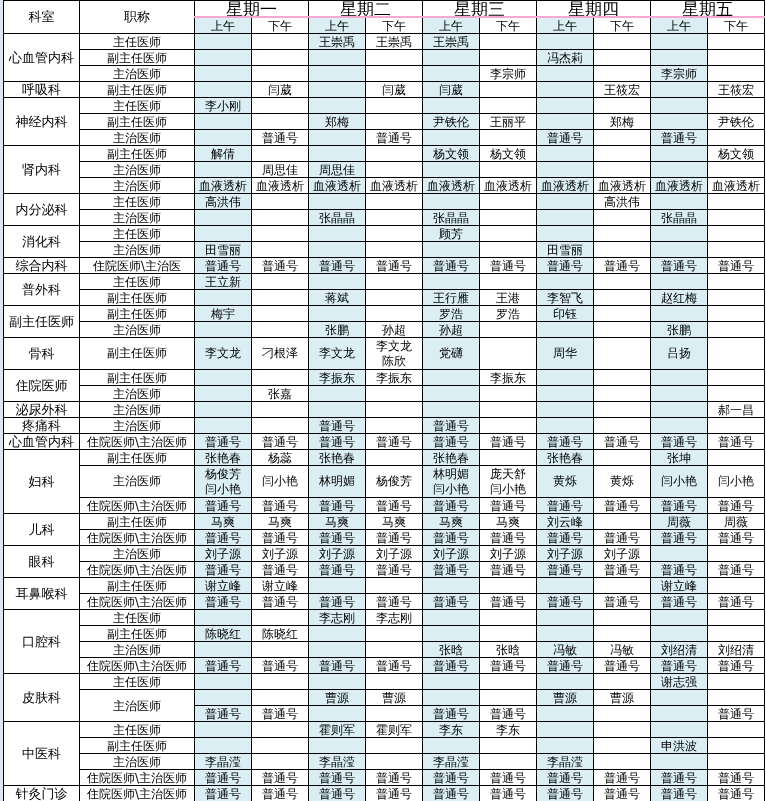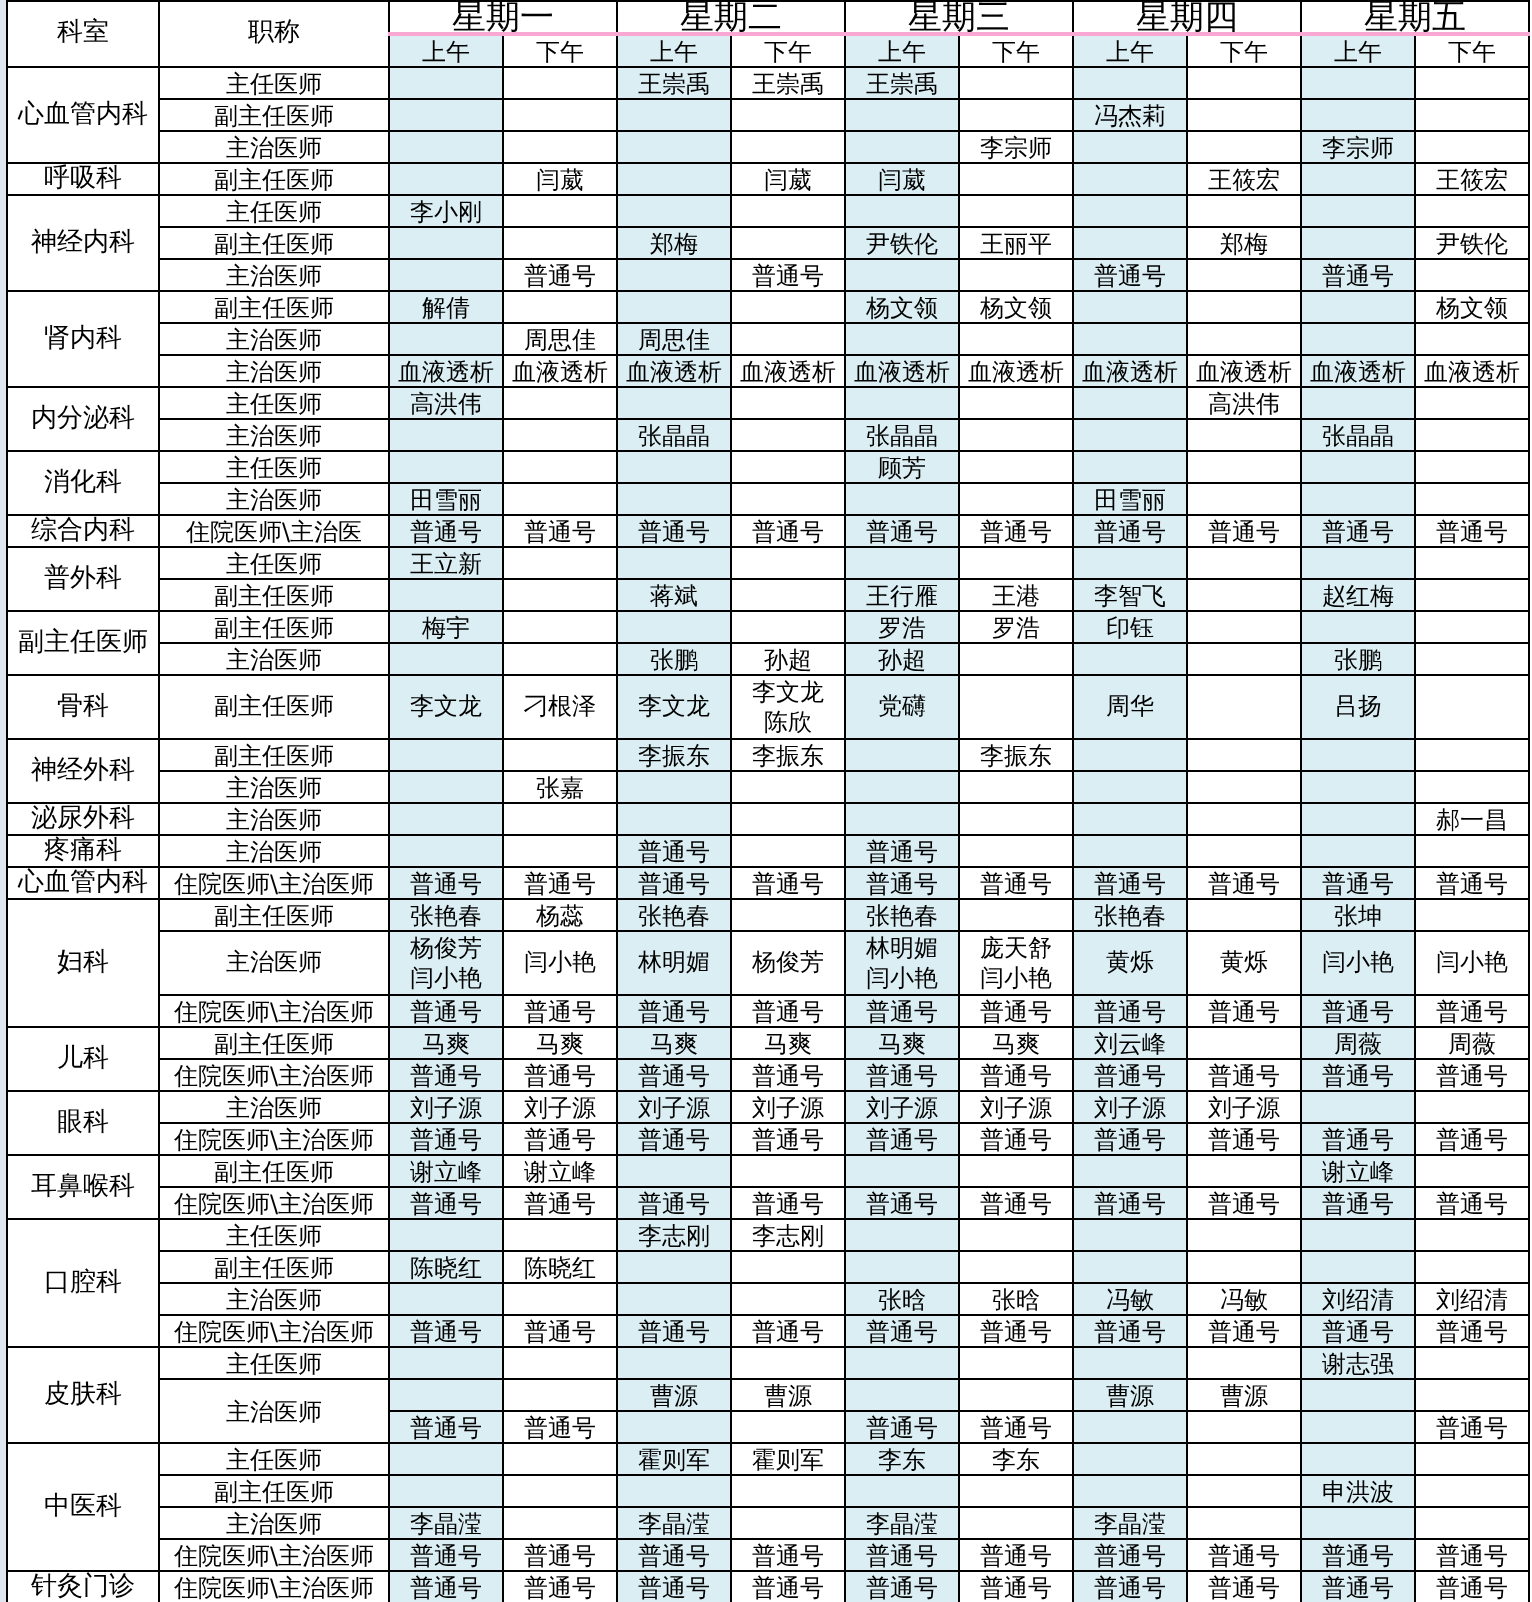--- a/index.html
+++ b/index.html
@@ -341,21 +341,21 @@
             <span>陈欣</span>
           </td>
           <td class="am tall">党礴</td>
           <td class="tall"></td>
           <td class="am tall">周华</td>
           <td class="tall"></td>
           <td class="am tall">吕扬</td>
           <td class="tall"></td>
         </tr>
         <tr>
-          <td class="dept" rowspan="2">神经外科</td>
+          <td class="dept" rowspan="2">住院医师</td>
           <td>副主任医师</td>
           <td class="am"></td>
           <td class=""></td>
           <td class="am">李振东</td>
           <td class="">李振东</td>
           <td class="am"></td>
           <td class="">李振东</td>
           <td class="am"></td>
           <td class=""></td>
           <td class="am"></td>

